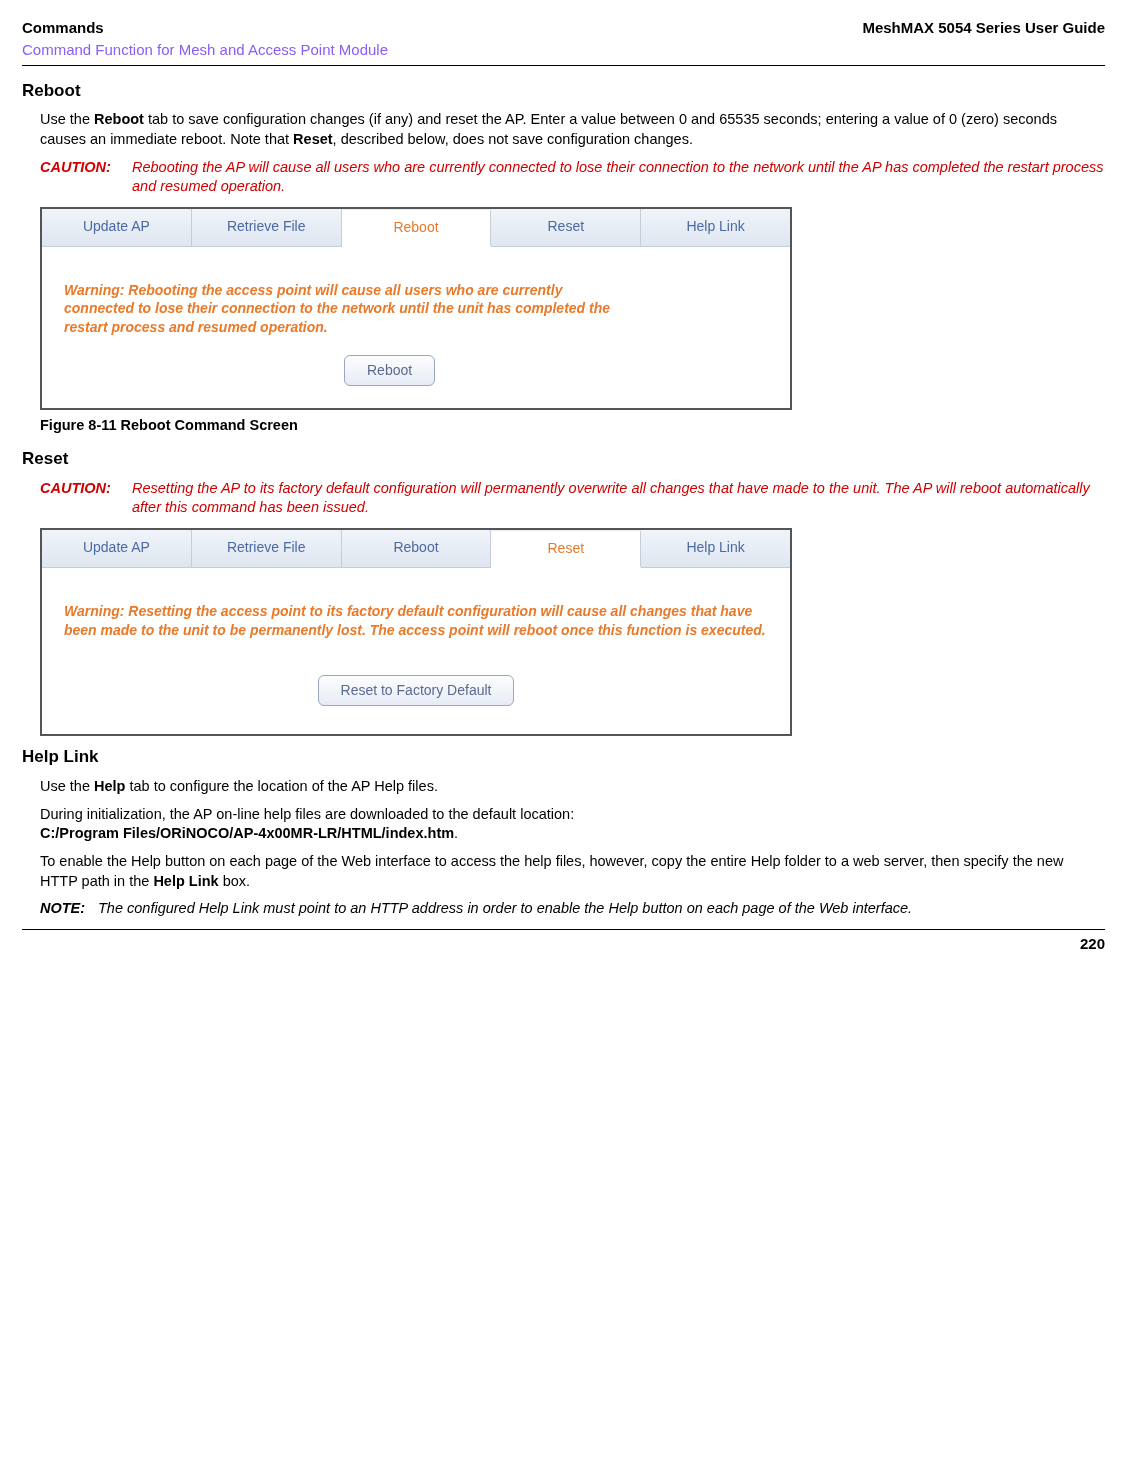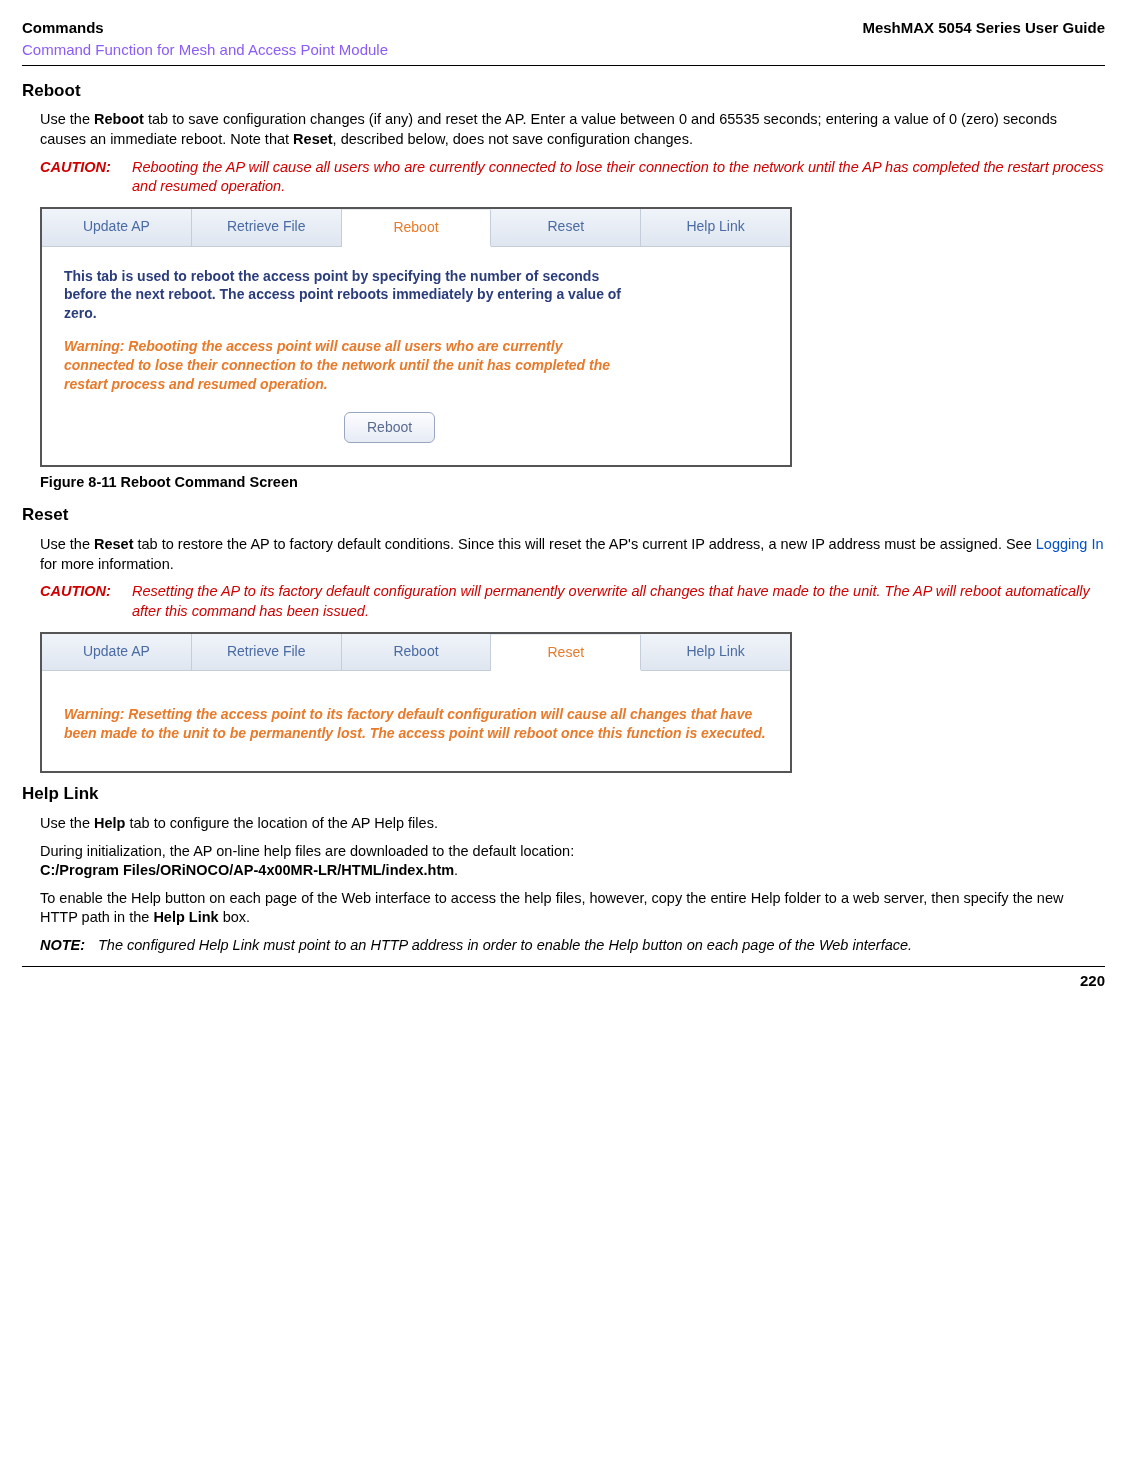--- a/index.html
+++ b/index.html
@@ -88,50 +88,49 @@
 
   <div class="ui-shot reboot">
     <div class="tabbar">
       <div class="tab">Update AP</div>
       <div class="tab">Retrieve File</div>
       <div class="tab active">Reboot</div>
       <div class="tab">Reset</div>
       <div class="tab">Help Link</div>
     </div>
     <div class="ui-body">
-      <div class="ui-bold-blue" style="max-width:560px;">This tab is used to reboot the access point by specifying the number of seconds before the next reboot. The access point reboots immediately by entering a value of zero.</div>
       <div class="ui-warn" style="max-width:560px;">Warning: Rebooting the access point will cause all users who are currently connected to lose their connection to the network until the unit has completed the restart process and resumed operation.</div>
       <div class="btn-left">
         <span class="ui-btn">Reboot</span>
       </div>
     </div>
   </div>
   <div class="fig-caption">Figure 8-11 Reboot Command Screen</div>
 </div>
 
 <h3 class="section">Reset</h3>
 <div class="body-indent">
-  <p>
-    <span>Use the </span><b>Reset</b><span> tab to restore the AP to factory default conditions. Since this will reset the AP's current IP address, a new IP address must be assigned. See </span><span class="link-blue">Logging In</span><span> for more information.</span>
-  </p>
   <div class="caution-row">
     <div class="caution-label">CAUTION:</div>
     <div class="caution-text">Resetting the AP to its factory default configuration will permanently overwrite all changes that have made to the unit. The AP will reboot automatically after this command has been issued.</div>
   </div>
 
   <div class="ui-shot reset">
     <div class="tabbar">
       <div class="tab">Update AP</div>
       <div class="tab">Retrieve File</div>
       <div class="tab">Reboot</div>
       <div class="tab active">Reset</div>
       <div class="tab">Help Link</div>
     </div>
     <div class="ui-body">
       <div class="ui-warn">Warning: Resetting the access point to its factory default configuration will cause all changes that have been made to the unit to be permanently lost. The access point will reboot once this function is executed.</div>
+      <div class="btn-center" style="margin-top:18px;">
+        <span class="ui-btn">Reset to Factory Default</span>
+      </div>
     </div>
   </div>
 </div>
 
 <h3 class="section">Help Link</h3>
 <div class="body-indent">
   <p>
     <span>Use the </span><b>Help</b><span> tab to configure the location of the AP Help files.</span>
   </p>
   <p>

